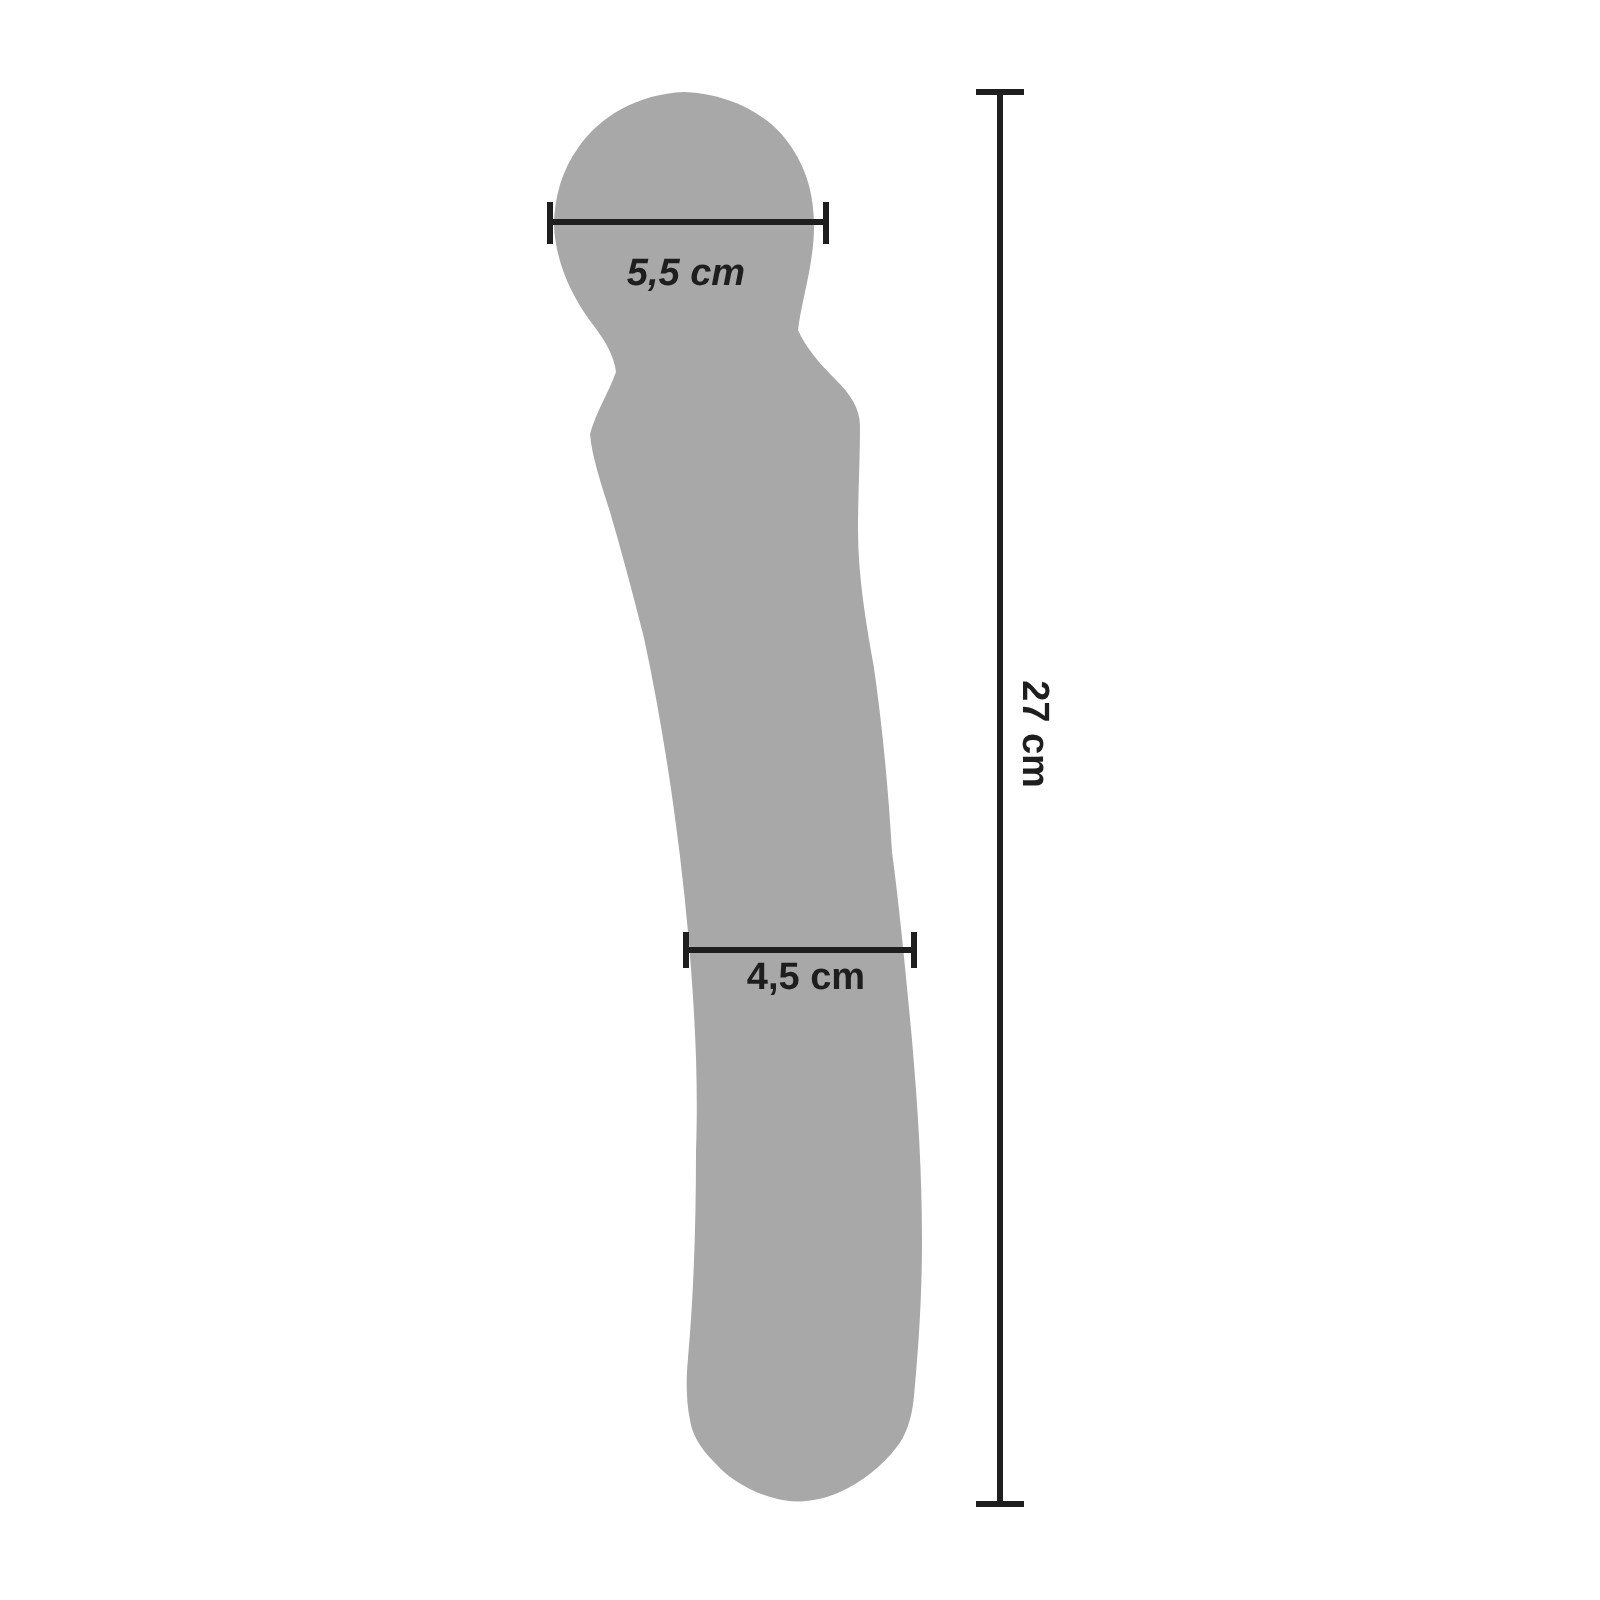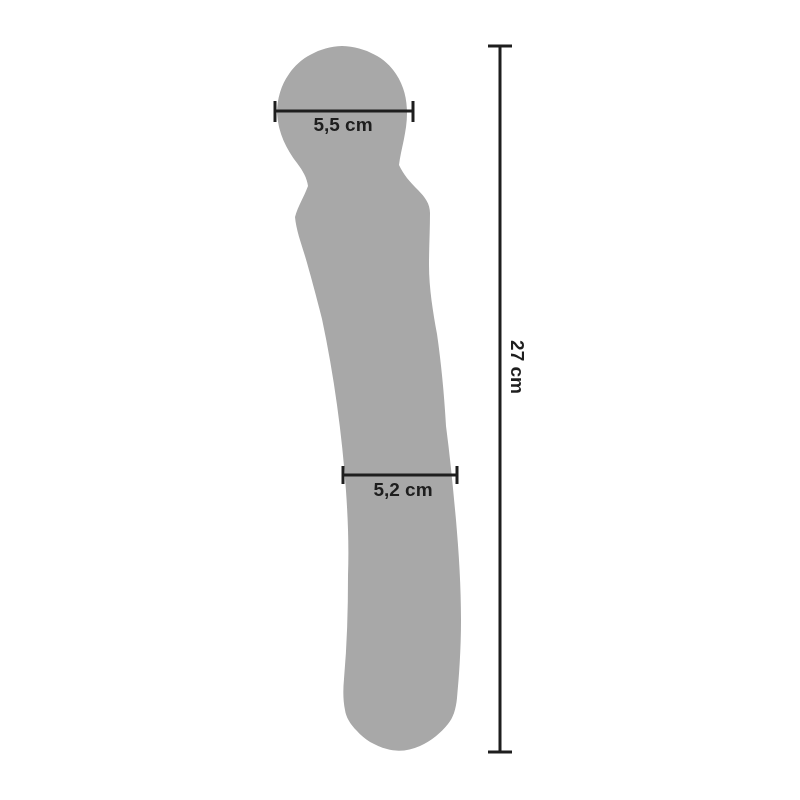--- a/index.html
+++ b/index.html
@@ -95,19 +95,19 @@
       <line x1="457" y1="466" x2="457" y2="484"></line>
     </g>
 
     <g class="dim">
       <line x1="500" y1="46" x2="500" y2="752"></line>
       <line x1="488" y1="46" x2="512" y2="46"></line>
       <line x1="488" y1="752" x2="512" y2="752"></line>
     </g>
   </svg>
 
-  <div class="label" style="left:343px; top:124px;">5,5 cm</div>
+  <div class="label" style="left:343px; top:137px;font-style:italic;">5,5 cm</div>
 
-  <div class="label" style="left:403px; top:489px;">5,2 cm</div>
+  <div class="label" style="left:403px; top:489px;">4,5 cm</div>
 
   <div class="label rotated" style="left:517px; top:367px;">27 cm</div>
 
 </div>
 
 </body></html>

